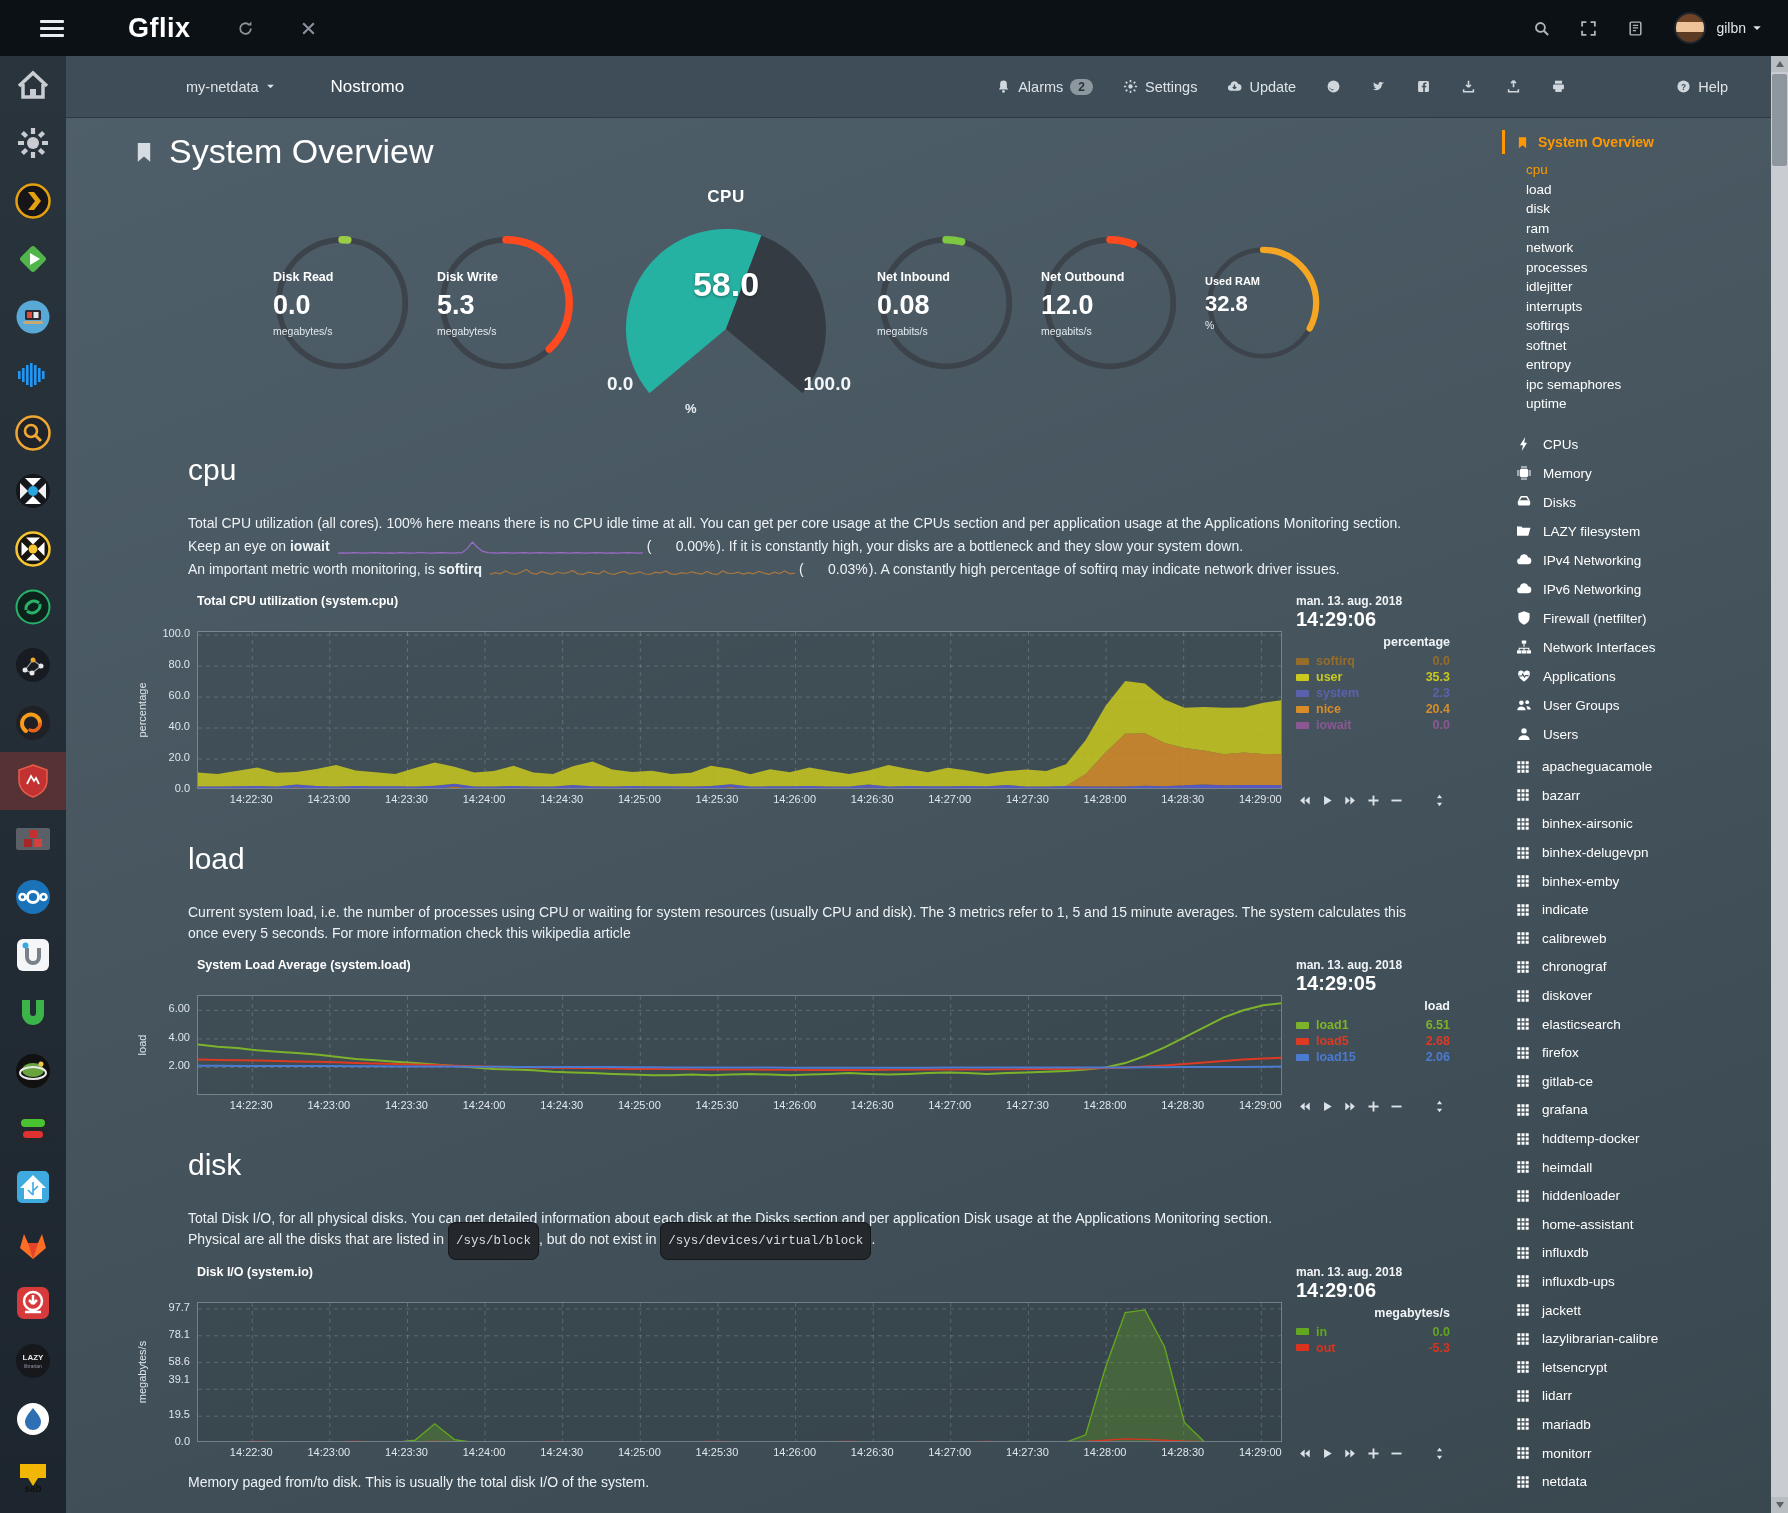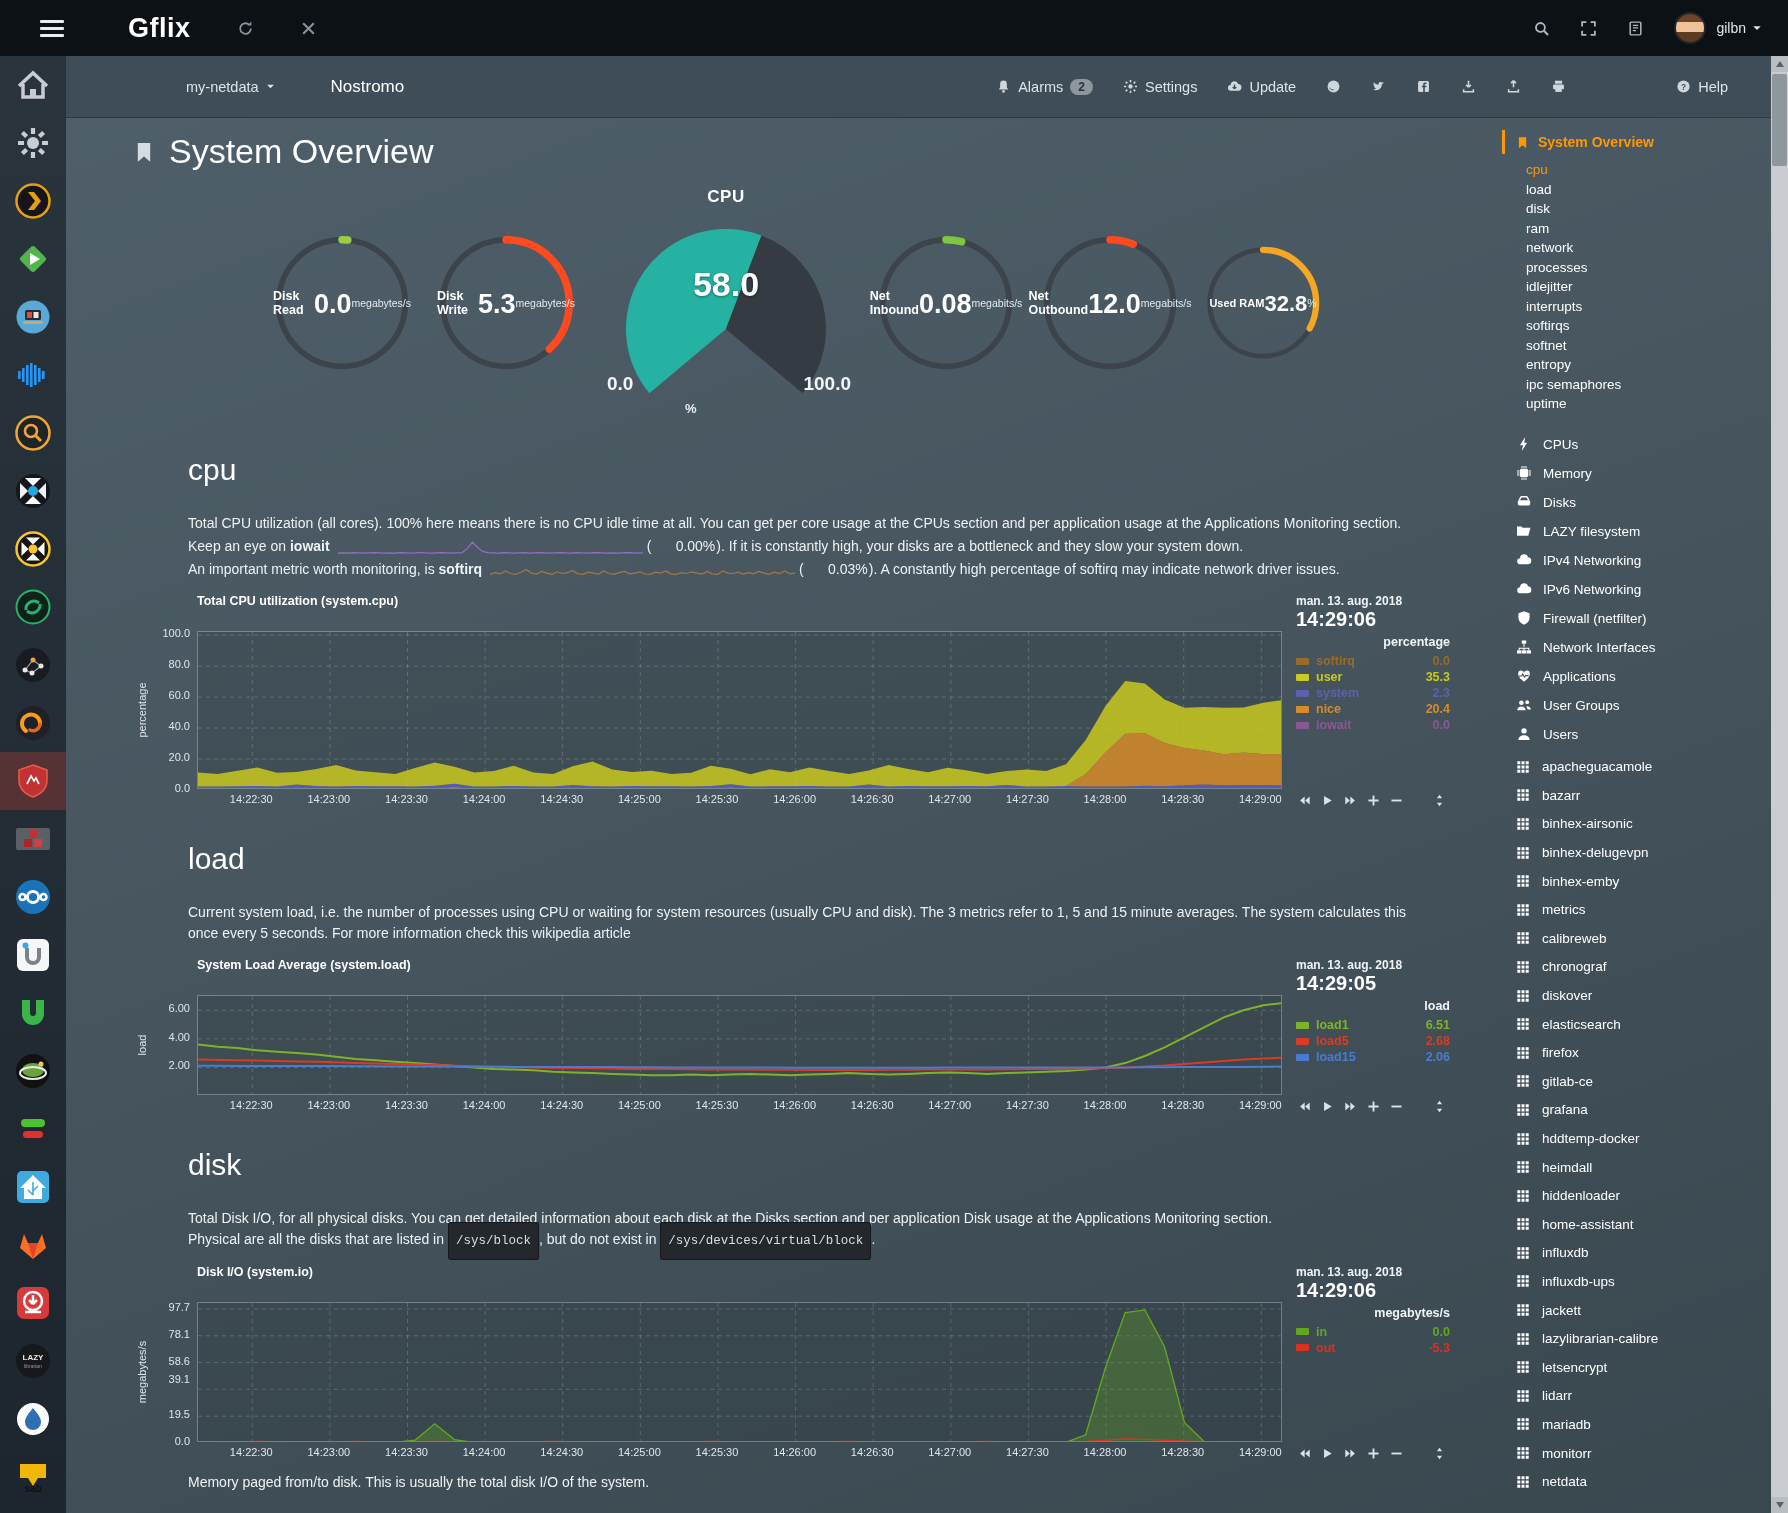--- a/index.html
+++ b/index.html
@@ -54,41 +54,41 @@
   .content{position:absolute;left:66px;top:118px;right:17px;bottom:0;padding:14px 0 0 61px;}
   .title-row{display:flex;align-items:center;gap:14px;margin-left:6px;}
   .title-row .ic{width:22px;height:26px;color:#d6dde2;}
   h1.page-title{font-size:34px;font-weight:normal;color:#fff;}
   .subtitle{font-size:13.5px;color:#e6edf2;margin:10px 0 0 0;}
 
   
   .gauges{display:flex;align-items:center;justify-content:center;gap:26px;width:1180px;margin:16px 0 0 80px;}
   .pie{position:relative;}
   .pie svg{width:100%;height:100%;display:block;}
-  .pie-in{position:absolute;inset:0;display:flex;flex-direction:row;align-items:center;justify-content:center;}
+  .pie-in{position:absolute;inset:0;display:flex;flex-direction:column;justify-content:center;}
   .pie-title{font-size:12.5px;font-weight:bold;color:#fff;}
   .pie-value{font-size:27px;font-weight:bold;color:#fff;margin:6px 0 4px;}
   .pie-unit{font-size:10.5px;color:#e3eaef;}
   .pie.small .pie-title{font-size:11px;} .pie.small .pie-value{font-size:22px;margin:4px 0 2px;}
   .cpu-gauge{position:relative;width:250px;height:232px;}
   .cg-title{text-align:center;font-size:17px;font-weight:bold;color:#fff;letter-spacing:.5px;}
   .cg-value{position:absolute;left:0;right:0;top:78px;text-align:center;font-size:34px;font-weight:bold;color:#fff;text-shadow:0 1px 3px rgba(0,0,0,.4);}
   .cg-min{position:absolute;left:6px;top:186px;font-size:19px;font-weight:bold;color:#f2f6f9;}
   .cg-max{position:absolute;right:0px;top:186px;font-size:19px;font-weight:bold;color:#f2f6f9;}
   .cg-unit{position:absolute;left:84px;top:214px;font-size:13px;font-weight:bold;color:#e8eef2;}
 
   
   .section{margin-left:61px;}
   .sec-h{font-size:30px;font-weight:normal;color:#fff;margin:34px 0 26px;}
   .p{font-size:14px;color:#edf2f5;line-height:1.5;max-width:1245px;}
   .metric-line{margin-top:2px;}
   .spark{display:inline-block;width:305px;height:15px;margin:0 4px 0 8px;vertical-align:middle;}
   .spark svg{display:block;width:100%;height:100%;}
   .pv{display:inline-block;min-width:64px;text-align:right;margin-right:1px;}
-  code.path{background:#24282c;border:1px solid #15181b;border-radius:3px;padding:11px 7px;font-family:"Liberation Mono",monospace;font-size:12.5px;color:#d8dee3;}
+  code.path{background:#24282c;border:1px solid #15181b;border-radius:8px;padding:11px 7px;font-family:"Liberation Mono",monospace;font-size:12.5px;color:#d8dee3;}
 
   
   .chart{display:grid;grid-template-columns:18px 46px 1085px 172px;margin:14px 0 0 6px;}
   .ch-title{grid-column:3;grid-row:1;font-size:12.5px;font-weight:bold;color:#fff;padding-bottom:3px;}
   .ch-leghead{grid-column:4;grid-row:1;padding-left:14px;}
   .ch-date{font-size:12px;font-weight:bold;color:#f0f4f7;}
   .ch-time{font-size:20px;font-weight:bold;color:#fff;}
   .ch-yunit{grid-column:1;grid-row:2;position:relative;}
   .ch-yunit span{position:absolute;left:50%;top:50%;transform:translate(-50%,-50%) rotate(-90deg);font-size:11px;color:#dfe7ec;white-space:nowrap;}
   .ch-yticks{grid-column:2;grid-row:2;position:relative;font-size:11px;color:#dfe7ec;}
@@ -1117,21 +1117,21 @@
           </svg>
         </span>
         <span>binhex-emby</span>
       </div>
       <div class="toc-app">
         <span class="ic">
           <svg viewBox="0 0 16 16" fill="currentColor">
             <path d="M1.5 1.5h3.4v3.4H1.5zM6.3 1.5h3.4v3.4H6.3zM11.1 1.5h3.4v3.4h-3.4zM1.5 6.3h3.4v3.4H1.5zM6.3 6.3h3.4v3.4H6.3zM11.1 6.3h3.4v3.4h-3.4zM1.5 11.1h3.4v3.4H1.5zM6.3 11.1h3.4v3.4H6.3zM11.1 11.1h3.4v3.4h-3.4z"></path>
           </svg>
         </span>
-        <span>metrics</span>
+        <span>indicate</span>
       </div>
       <div class="toc-app">
         <span class="ic">
           <svg viewBox="0 0 16 16" fill="currentColor">
             <path d="M1.5 1.5h3.4v3.4H1.5zM6.3 1.5h3.4v3.4H6.3zM11.1 1.5h3.4v3.4h-3.4zM1.5 6.3h3.4v3.4H1.5zM6.3 6.3h3.4v3.4H6.3zM11.1 6.3h3.4v3.4h-3.4zM1.5 11.1h3.4v3.4H1.5zM6.3 11.1h3.4v3.4H6.3zM11.1 11.1h3.4v3.4h-3.4z"></path>
           </svg>
         </span>
         <span>calibreweb</span>
       </div>
       <div class="toc-app">

